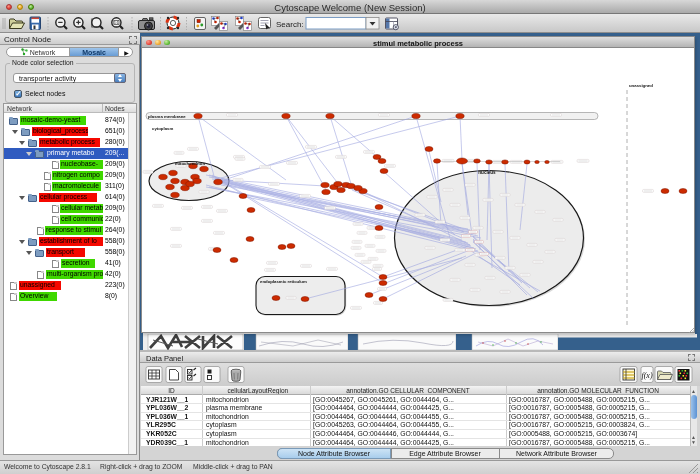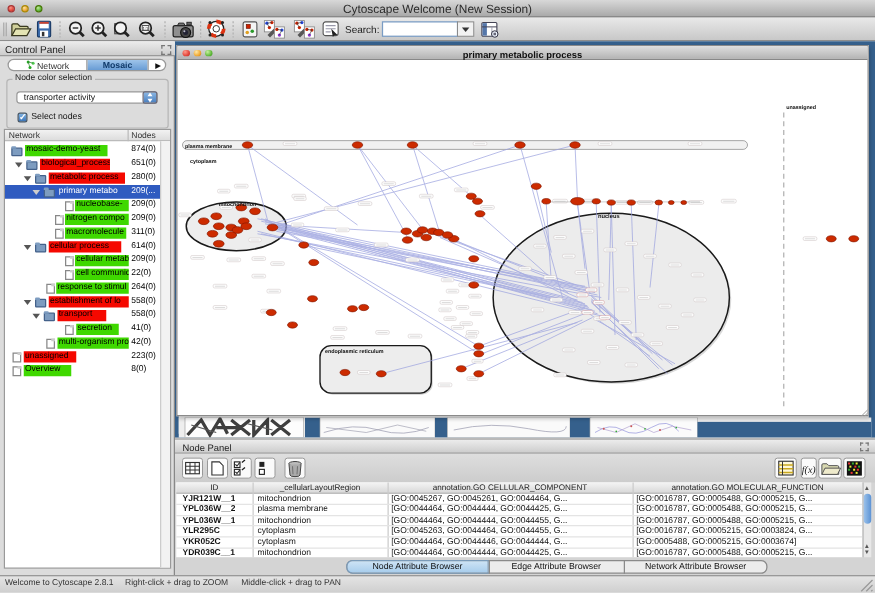--- a/index.html
+++ b/index.html
@@ -163,21 +163,21 @@
       <circle cx="398" cy="8" r="0.7"></circle>
     </g>
 <rect x="415" y="3.5" width="139" height="12.5" fill="#35608c"></rect>
 </svg>
 
 <div class="abs" style="left:141px;top:36px;width:554px;height:297px;background:#fff;border:1px solid #8a8a8a;box-shadow:1px 2px 3px rgba(0,0,0,0.22)"></div>
 <div class="abs" style="left:142px;top:37px;width:552px;height:11px;background:linear-gradient(#dedede,#b4b4b4);border-bottom:1px solid #888"></div>
 <div class="abs" style="left:146px;top:39.5px;width:5.5px;height:5.5px;border-radius:50%;background:radial-gradient(circle at 35% 30%,#ff9a8a,#e2453a 60%,#b03028)"></div>
 <div class="abs" style="left:155px;top:39.5px;width:5.5px;height:5.5px;border-radius:50%;background:radial-gradient(circle at 35% 30%,#ffe9a8,#f0a832 60%,#c08020)"></div>
 <div class="abs" style="left:164px;top:39.5px;width:5.5px;height:5.5px;border-radius:50%;background:radial-gradient(circle at 35% 30%,#c8f0a0,#62ba3c 60%,#3d8f28)"></div>
-<div class="abs" style="left:142px;top:38.5px;width:552px;text-align:center;font-size:7.5px;font-weight:bold;color:#111">primary metabolic process</div>
+<div class="abs" style="left:142px;top:38.5px;width:552px;text-align:center;font-size:7.5px;font-weight:bold;color:#111">stimul metabolic process</div>
 
 <svg class="abs" style="left:142px;top:48px" width="552" height="285" viewBox="0 0 552 285">
 <rect x="4" y="64.5" width="452" height="7" rx="3.5" fill="#f1f1f1" stroke="#999" stroke-width="0.7"></rect>
 <ellipse cx="47" cy="133" rx="40" ry="19.5" fill="#ededed" stroke="#1a1a1a" stroke-width="1.2"></ellipse>
 <ellipse cx="348.5" cy="191.5" rx="94.5" ry="67.5" fill="#666" opacity="0.25"></ellipse>
 <ellipse cx="347" cy="190" rx="94.5" ry="67.5" fill="#ececec" stroke="#1a1a1a" stroke-width="1.2"></ellipse>
 <rect x="115.2" y="229.7" width="89" height="38" rx="9" fill="#666" opacity="0.3"></rect>
 <rect x="114" y="228.5" width="89" height="38" rx="9" fill="#ededed" stroke="#1a1a1a" stroke-width="1.1"></rect>
 <line x1="485" y1="42" x2="485" y2="277" stroke="#b0b0b0" stroke-width="1" stroke-dasharray="4,3"></line>
 <g stroke="#99a0de" stroke-width="0.7" opacity="0.8">
@@ -496,21 +496,21 @@
 <text x="345" y="126" font-size="4.6" font-weight="bold" fill="#111" text-anchor="middle" font-family="Liberation Sans,sans-serif">nucleus</text>
 <text x="118" y="234.5" font-size="4.3" font-weight="bold" fill="#111" text-anchor="start" font-family="Liberation Sans,sans-serif">endoplasmic reticulum</text>
 <text x="487" y="39" font-size="4.3" font-weight="bold" fill="#111" text-anchor="start" font-family="Liberation Sans,sans-serif">unassigned</text>
 <line x1="546.0" y1="286" x2="553" y2="279.0" stroke="#999" stroke-width="0.8"></line>
 <line x1="548.5" y1="286" x2="553" y2="281.5" stroke="#999" stroke-width="0.8"></line>
 <line x1="551.0" y1="286" x2="553" y2="284.0" stroke="#999" stroke-width="0.8"></line>
 </svg>
 
 <div class="abs" style="left:0;top:33px;width:140px;height:427px;background:#dcdcdc;border-right:1px solid #888"></div>
 <div class="abs" style="left:0;top:33px;width:140px;height:12px;background:linear-gradient(#ececec,#cdcdcd);border-bottom:1px solid #9a9a9a"></div>
-<div class="abs" style="left:4px;top:35px;font-size:8px;color:#222">Control Panel</div>
+<div class="abs" style="left:4px;top:35px;font-size:8px;color:#222">Control Node</div>
 <div class="abs" style="left:129px;top:35.5px;width:8px;height:8px;border:1px dashed #777"></div>
 
 <div class="abs" style="left:6px;top:46.5px;width:127px;height:10px;background:#fff;border:1px solid #999;border-radius:5px;overflow:hidden">
   <div class="abs" style="left:0;top:0;width:62px;height:10px;font-size:7px;text-align:center;line-height:10px;color:#333">
     <svg width="7" height="8" viewBox="0 0 7 8" style="vertical-align:-1px">
         <circle cx="1.5" cy="1.5" r="1.2" fill="#2a2"></circle>
         <circle cx="5.5" cy="2.5" r="1.2" fill="#5c5"></circle>
         <circle cx="3" cy="6" r="1.2" fill="#2a2"></circle>
         <line x1="1.5" y1="1.5" x2="5.5" y2="2.5" stroke="#383" stroke-width="0.6"></line>
         <line x1="3" y1="6" x2="1.5" y2="1.5" stroke="#383" stroke-width="0.6"></line>
@@ -609,21 +609,21 @@
 <div class="abs" style="left:14px;top:281.5px;width:2.5px;height:2.5px;background:#ccc"></div>
 <div class="abs treetxt" style="left:19px;top:281px;width:42px;background:#f50800;color:#000;overflow:hidden;white-space:nowrap">unassigned</div>
 <div class="abs treetxt" style="left:104px;top:281px;color:#000">223(0)</div>
 <div class="abs" style="left:10px;top:292.5px;width:6.5px;height:8px;background:#fff;border:0.6px solid #888"></div>
 <div class="abs" style="left:14px;top:292.5px;width:2.5px;height:2.5px;background:#ccc"></div>
 <div class="abs treetxt" style="left:19px;top:292px;width:38px;background:#3fd800;color:#000;overflow:hidden;white-space:nowrap">Overview</div>
 <div class="abs treetxt" style="left:104px;top:292px;color:#000">8(0)</div>
 
 <div class="abs" style="left:140px;top:352px;width:560px;height:108px;background:#d4d4d4"></div>
 <div class="abs" style="left:140px;top:352px;width:560px;height:11px;background:linear-gradient(#ececec,#cdcdcd);border-bottom:1px solid #9a9a9a"></div>
-<div class="abs" style="left:146px;top:353.5px;font-size:7.5px;color:#222">Node Panel</div>
+<div class="abs" style="left:146px;top:353.5px;font-size:7.5px;color:#222">Data Panel</div>
 <div class="abs" style="left:688px;top:354px;width:7px;height:7px;border:1px dashed #777"></div>
 <div class="abs" style="left:140px;top:363px;width:560px;height:23px;background:linear-gradient(#dedede,#cccccc)"></div>
 <svg class="abs" style="left:140px;top:364px" width="560" height="22" viewBox="0 0 560 22">
 <rect x="6" y="2.5" width="16" height="16" rx="2" fill="#fafafa" stroke="#999" stroke-width="0.8"></rect>
 <rect x="26" y="2.5" width="16" height="16" rx="2" fill="#fafafa" stroke="#999" stroke-width="0.8"></rect>
 <rect x="45" y="2.5" width="16" height="16" rx="2" fill="#fafafa" stroke="#999" stroke-width="0.8"></rect>
 <rect x="64" y="2.5" width="16" height="16" rx="2" fill="#fafafa" stroke="#999" stroke-width="0.8"></rect>
 <rect x="88" y="2.5" width="16" height="16" rx="2" fill="#fafafa" stroke="#999" stroke-width="0.8"></rect>
 <rect x="8.5" y="6" width="11" height="9" fill="#fff" stroke="#333" stroke-width="0.9"></rect>
     <line x1="8.5" y1="9" x2="19.5" y2="9" stroke="#333" stroke-width="0.8"></line>

